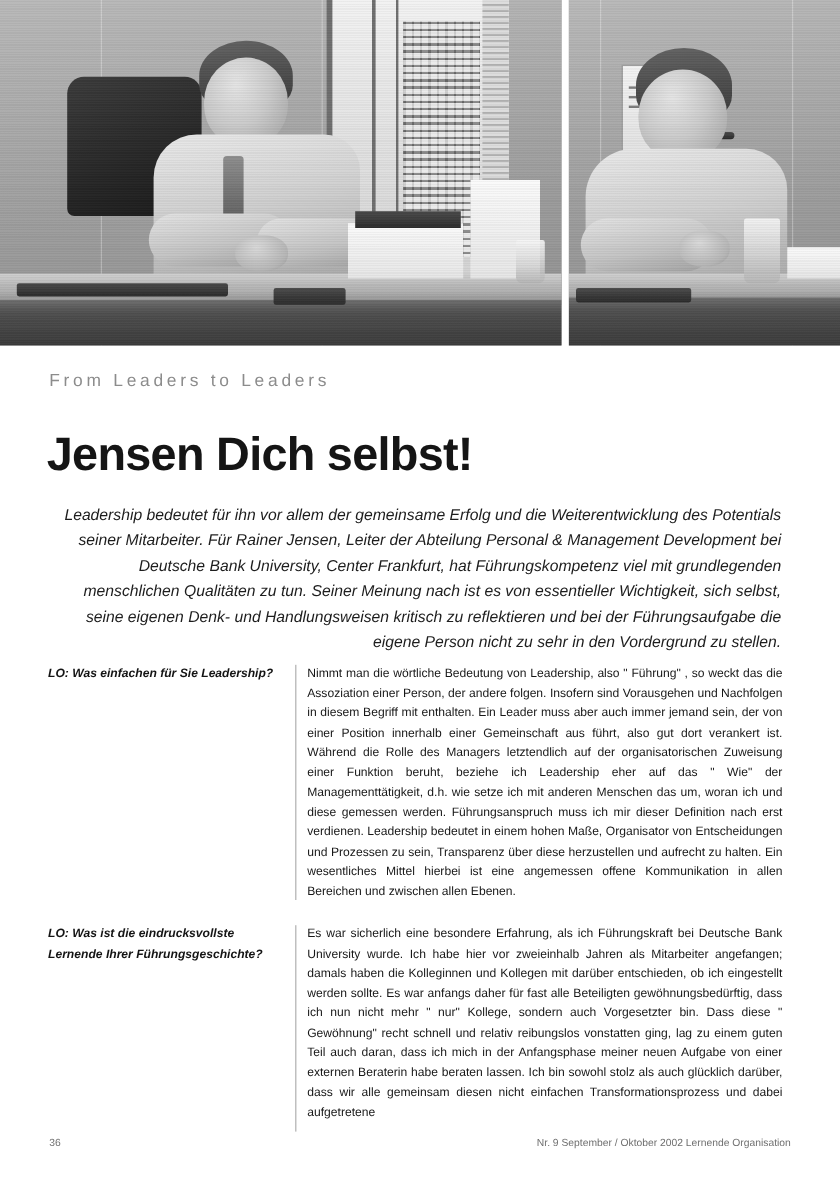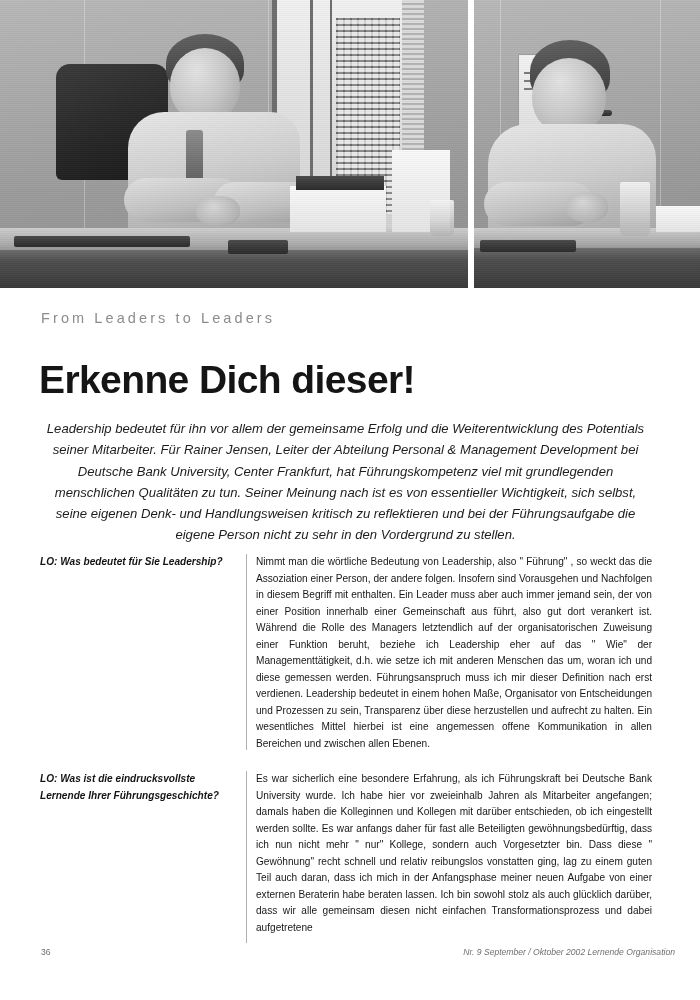--- a/index.html
+++ b/index.html
@@ -159,21 +159,21 @@
     white-space: nowrap;
   }
   .standfirst {
     position: absolute;
     left: 40px; top: 117px;
     width: 611px;
     font-size: 13.1px;
     line-height: 21.2px;
     font-style: italic;
     color: #1d1d1d;
-    text-align: center;
+    text-align: right;
   }
 
   .qa-block {
     position: absolute;
     left: 0;
     width: 700px;
   }
   .qa-1 { top: 266px; }
   .qa-2 { top: 483px; }
 
@@ -207,25 +207,24 @@
   }
 
   .footer-page {
     position: absolute;
     left: 41px; top: 659px;
     font-size: 8.6px;
     color: #6f6f6f;
   }
   .footer-issue {
     position: absolute;
-    right: 25px; top: 659px;
+    right: 41px; top: 659px;
     font-size: 8.6px;
     color: #6f6f6f;
     white-space: nowrap;
-    font-style: italic;
   }
 </style>
 </head>
 <body>
 
 <div class="photo-band">
 
   <div class="photo photo-left" aria-label="Zwei Maenner am Schreibtisch im Buero, Schwarzweissfoto">
     <div class="wall"></div>
     <div class="wall-seam" style="left:84px;"></div>
@@ -284,25 +283,25 @@
     <div class="glass" style="left:146px; top:182px; width:30px; height:54px;"></div>
     <div class="papers" style="left:182px; top:206px; width:44px; height:26px;"></div>
     <div class="darkobj" style="left:6px; top:240px; width:96px; height:12px; border-radius:2px;"></div>
     <div class="grain"></div>
   </div>
 </div>
 
 <div class="content">
 
   <div class="kicker">From Leaders to Leaders</div>
-  <h1 class="headline">Erkenne Dich dieser!</h1>
+  <h1 class="headline">Jensen Dich selbst!</h1>
   <p class="standfirst">Leadership bedeutet für ihn vor allem der gemeinsame Erfolg und die Weiterentwicklung des Potentials seiner Mitarbeiter. Für Rainer Jensen, Leiter der Abteilung Personal &amp; Management Development bei Deutsche Bank University, Center Frankfurt, hat Führungskompetenz viel mit grundlegenden menschlichen Qualitäten zu tun. Seiner Meinung nach ist es von essentieller Wichtigkeit, sich selbst, seine eigenen Denk- und Handlungsweisen kritisch zu reflektieren und bei der Führungsaufgabe die eigene Person nicht zu sehr in den Vordergrund zu stellen.</p>
 
   <div class="qa-block qa-1">
-    <div class="question">LO: Was bedeutet für Sie Leadership?</div>
+    <div class="question">LO: Was einfachen für Sie Leadership?</div>
     <div class="divider div-1"></div>
     <div class="answer">Nimmt man die wörtliche Bedeutung von Leadership, also " Führung" , so weckt das die Assoziation einer Person, der andere folgen. Insofern sind Vorausgehen und Nachfolgen in diesem Begriff mit enthalten. Ein Leader muss aber auch immer jemand sein, der von einer Position innerhalb einer Gemeinschaft aus führt, also gut dort verankert ist. Während die Rolle des Managers letztendlich auf der organisatorischen Zuweisung einer Funktion beruht, beziehe ich Leadership eher auf das " Wie" der Managementtätigkeit, d.h. wie setze ich mit anderen Menschen das um, woran ich und diese gemessen werden. Führungsanspruch muss ich mir dieser Definition nach erst verdienen. Leadership bedeutet in einem hohen Maße, Organisator von Entscheidungen und Prozessen zu sein, Transparenz über diese herzustellen und aufrecht zu halten. Ein wesentliches Mittel hierbei ist eine angemessen offene Kommunikation in allen Bereichen und zwischen allen Ebenen.</div>
   </div>
 
   <div class="qa-block qa-2">
     <div class="question">LO: Was ist die eindrucksvollste Lernende Ihrer Führungsgeschichte?</div>
     <div class="divider div-2"></div>
     <div class="answer">Es war sicherlich eine besondere Erfahrung, als ich Führungskraft bei Deutsche Bank University wurde. Ich habe hier vor zweieinhalb Jahren als Mitarbeiter angefangen; damals haben die Kolleginnen und Kollegen mit darüber entschieden, ob ich eingestellt werden sollte. Es war anfangs daher für fast alle Beteiligten gewöhnungsbedürftig, dass ich nun nicht mehr " nur" Kollege, sondern auch Vorgesetzter bin. Dass diese " Gewöhnung" recht schnell und relativ reibungslos vonstatten ging, lag zu einem guten Teil auch daran, dass ich mich in der Anfangsphase meiner neuen Aufgabe von einer externen Beraterin habe beraten lassen. Ich bin sowohl stolz als auch glücklich darüber, dass wir alle gemeinsam diesen nicht einfachen Transformationsprozess und dabei aufgetretene</div>
   </div>
 

